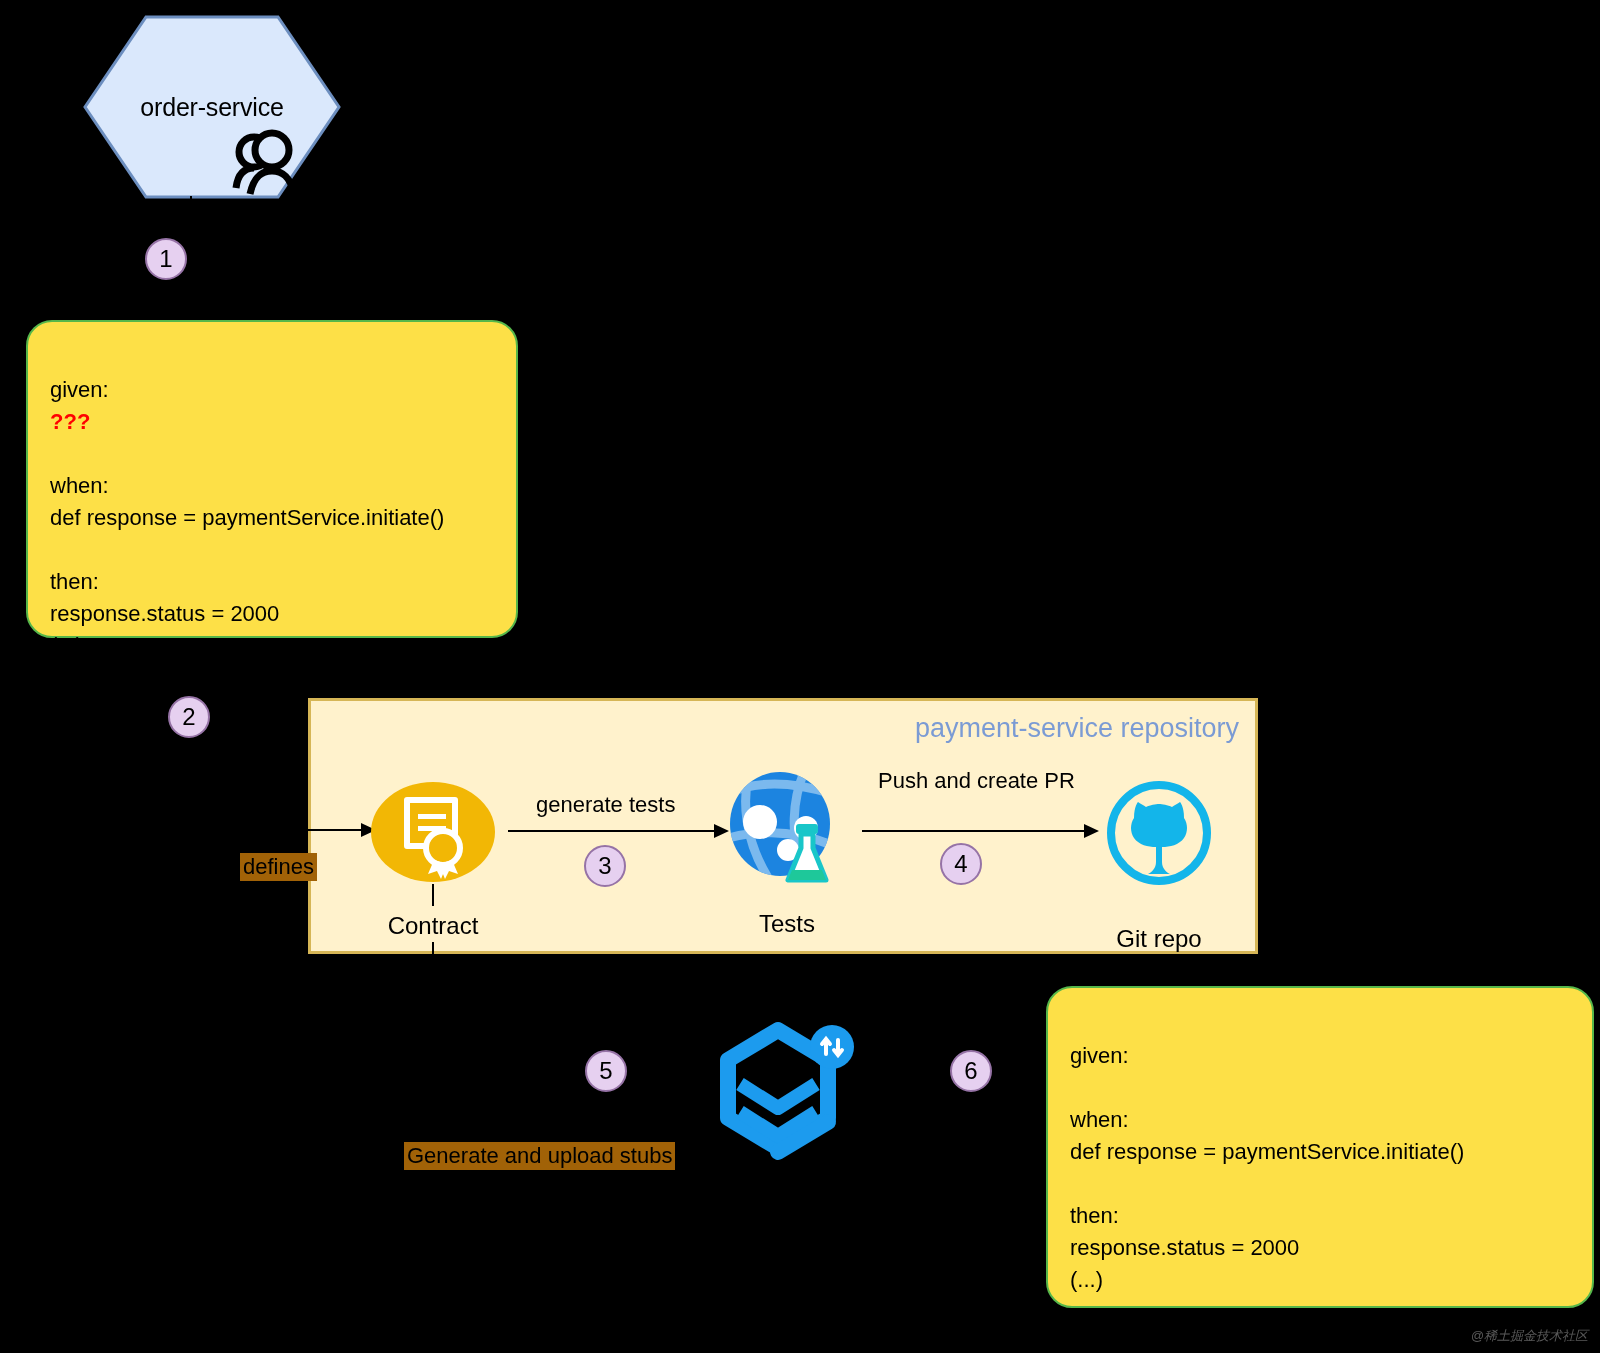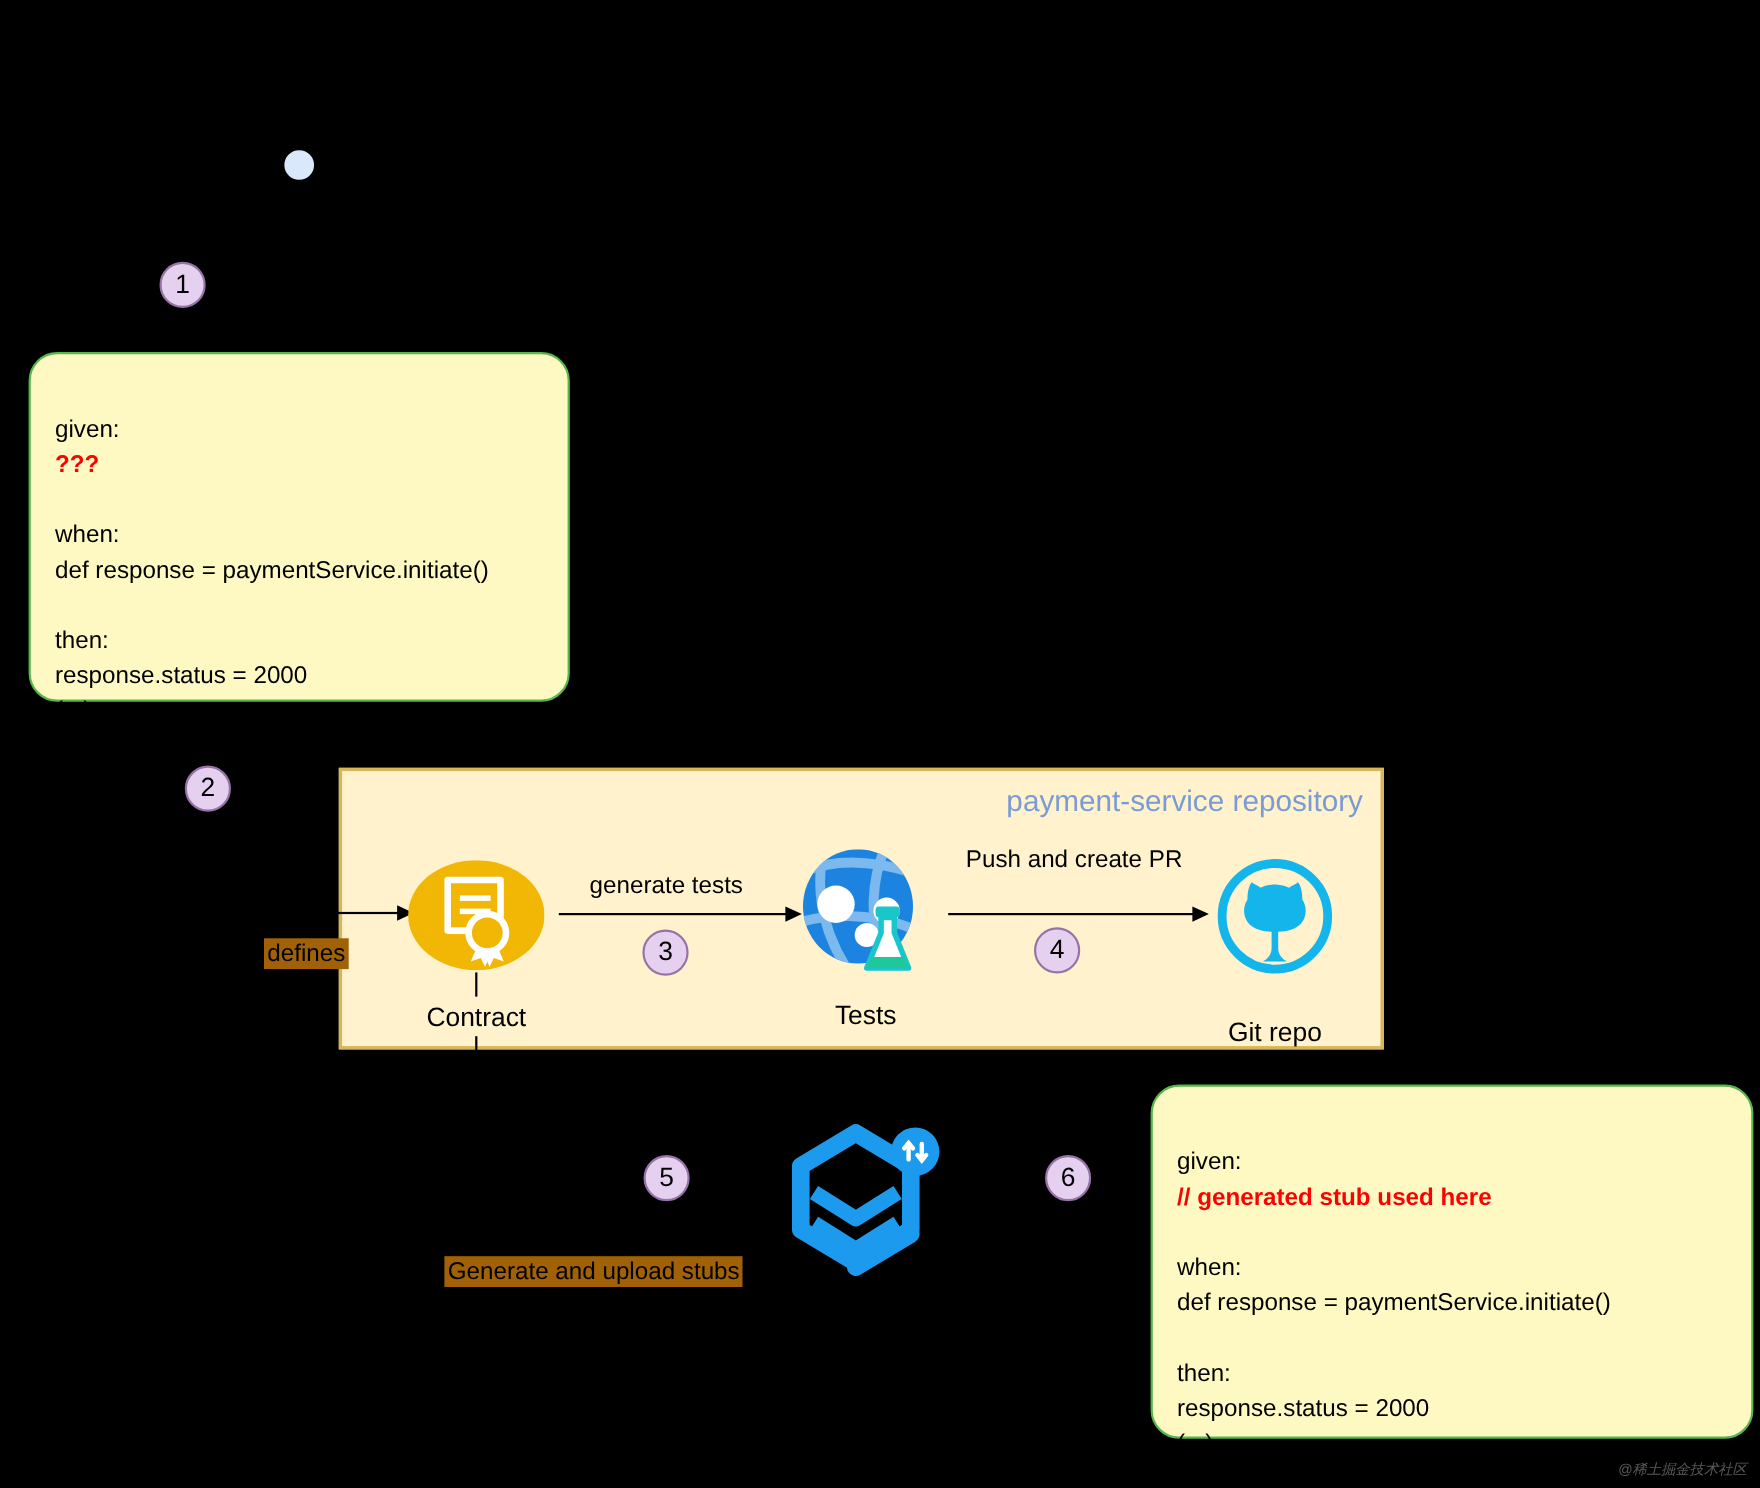--- a/index.html
+++ b/index.html
@@ -58,21 +58,21 @@
     justify-content: center;
     font-size: 24px;
     color: #000000;
     width: 42px;
     height: 42px;
     box-sizing: border-box;
   }
 
   
   .code-box {
-    background: #fef9c3;
+    background: #fde047;
     border: 2px solid #56B74A;
     border-radius: 26px;
     box-sizing: border-box;
     padding: 52px 0 0 22px;
   }
   .code-line {
     font-size: 22px;
     line-height: 32px;
     color: #000000;
     white-space: pre;
@@ -140,20 +140,26 @@
     color: rgba(160,160,160,0.55);
     font-style: italic;
     white-space: nowrap;
   }
 </style>
 </head>
 <body>
 
 <div id="canvas">
 
+  <div class="abs hexagon">
+    <svg width="260" height="186" viewBox="0 0 260 186">
+      <polygon points="64,3 196,3 257,93 196,183 64,183 3,93" fill="#DAE8FC" stroke="#6C8EBF" stroke-width="3"></polygon>
+    </svg>
+    <div class="hex-label">order-service</div>
+  </div>
 
   <div class="abs people-icon">
     <svg width="74" height="74" viewBox="0 0 74 74">
       <g fill="none" stroke="#000000" stroke-width="7">
         <circle cx="26" cy="28" r="15"></circle>
         <path d="M8 64 C10 48 18 44 26 44"></path>
       </g>
       <g fill="none" stroke="#000000" stroke-width="7">
         <circle cx="44" cy="26" r="17" fill="#DAE8FC"></circle>
         <path d="M22 70 C26 52 34 47 44 47 C54 47 62 52 66 70"></path>
@@ -276,21 +282,20 @@
         <path d="M122 20 V34"></path>
           <path d="M126 30 l-4 5 -4 -5"></path>
       </g>
     </svg>
   </div>
 
   <div class="abs step-badge" style="left:950px; top:1050px;">6</div>
 
   <div class="abs code-box" style="left:1046px; top:986px; width:548px; height:322px;">
     <div class="code-line">given:</div>
-    <div class="code-line red">// generated stub used here</div>
     <div class="code-line spacer"></div>
     <div class="code-line">when:</div>
     <div class="code-line">def response = paymentService.initiate()</div>
     <div class="code-line spacer"></div>
     <div class="code-line">then:</div>
     <div class="code-line">response.status = 2000</div>
     <div class="code-line">(...)</div>
   </div>
 
   <div class="watermark">@稀土掘金技术社区</div>

